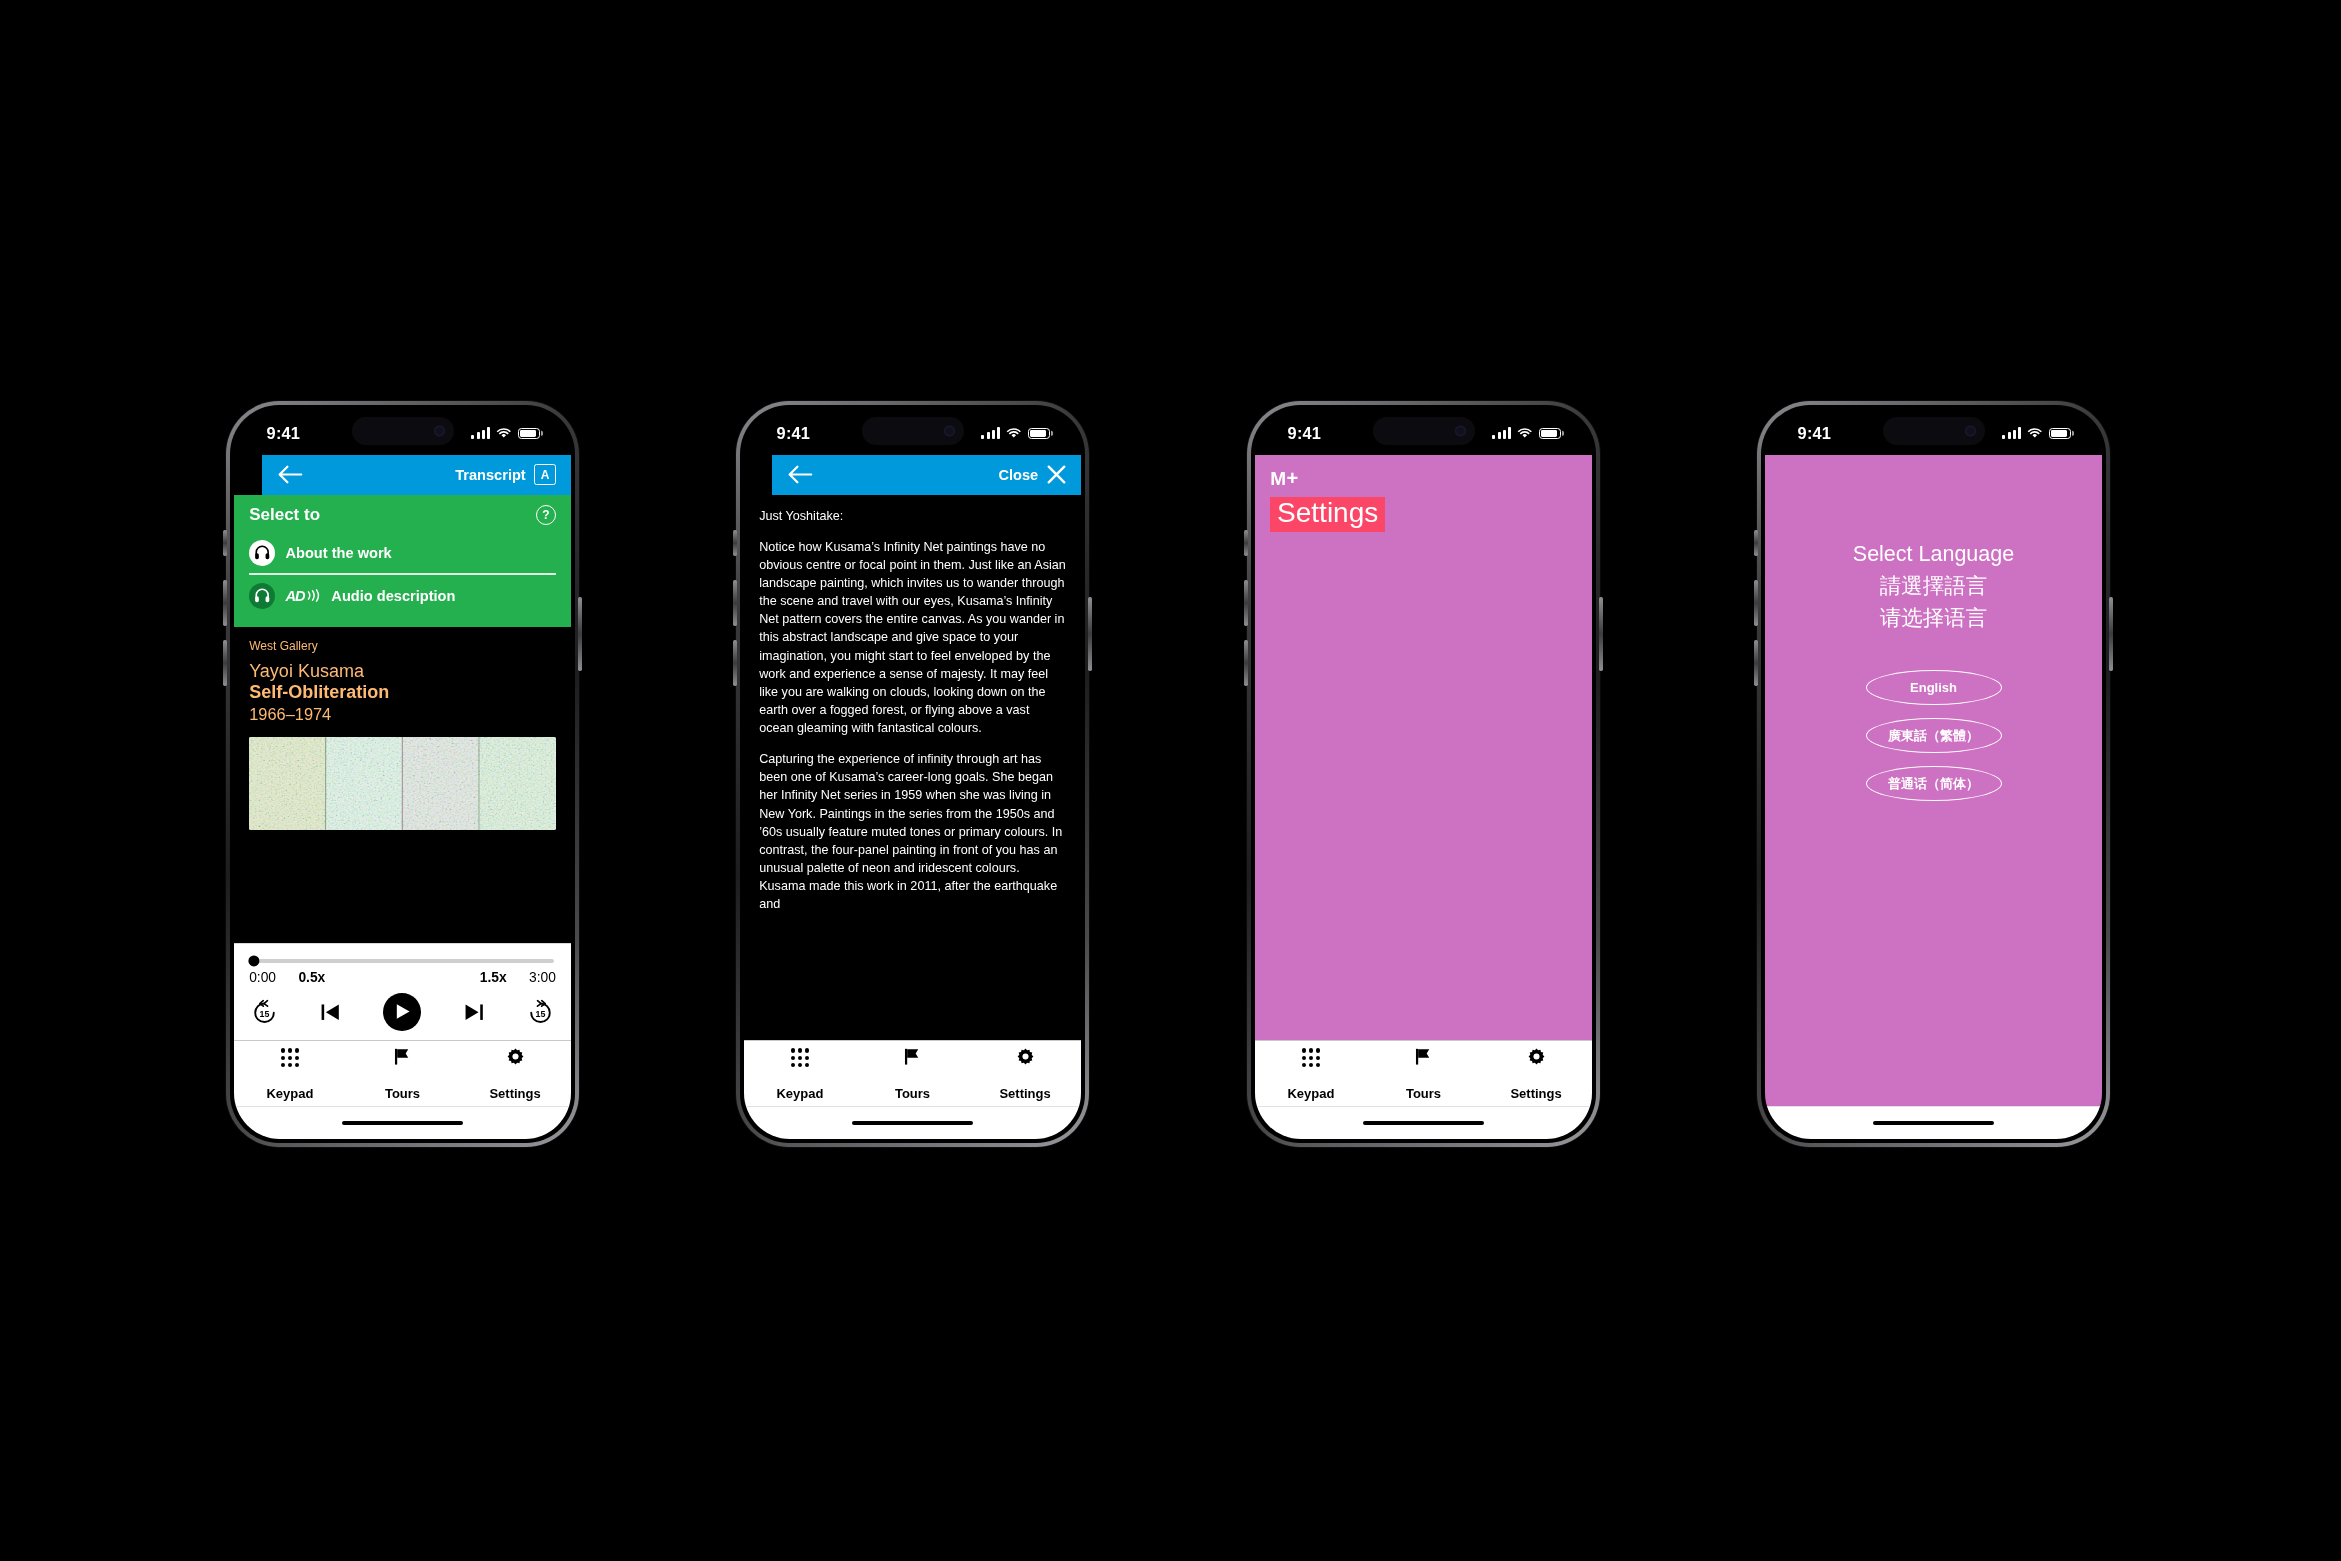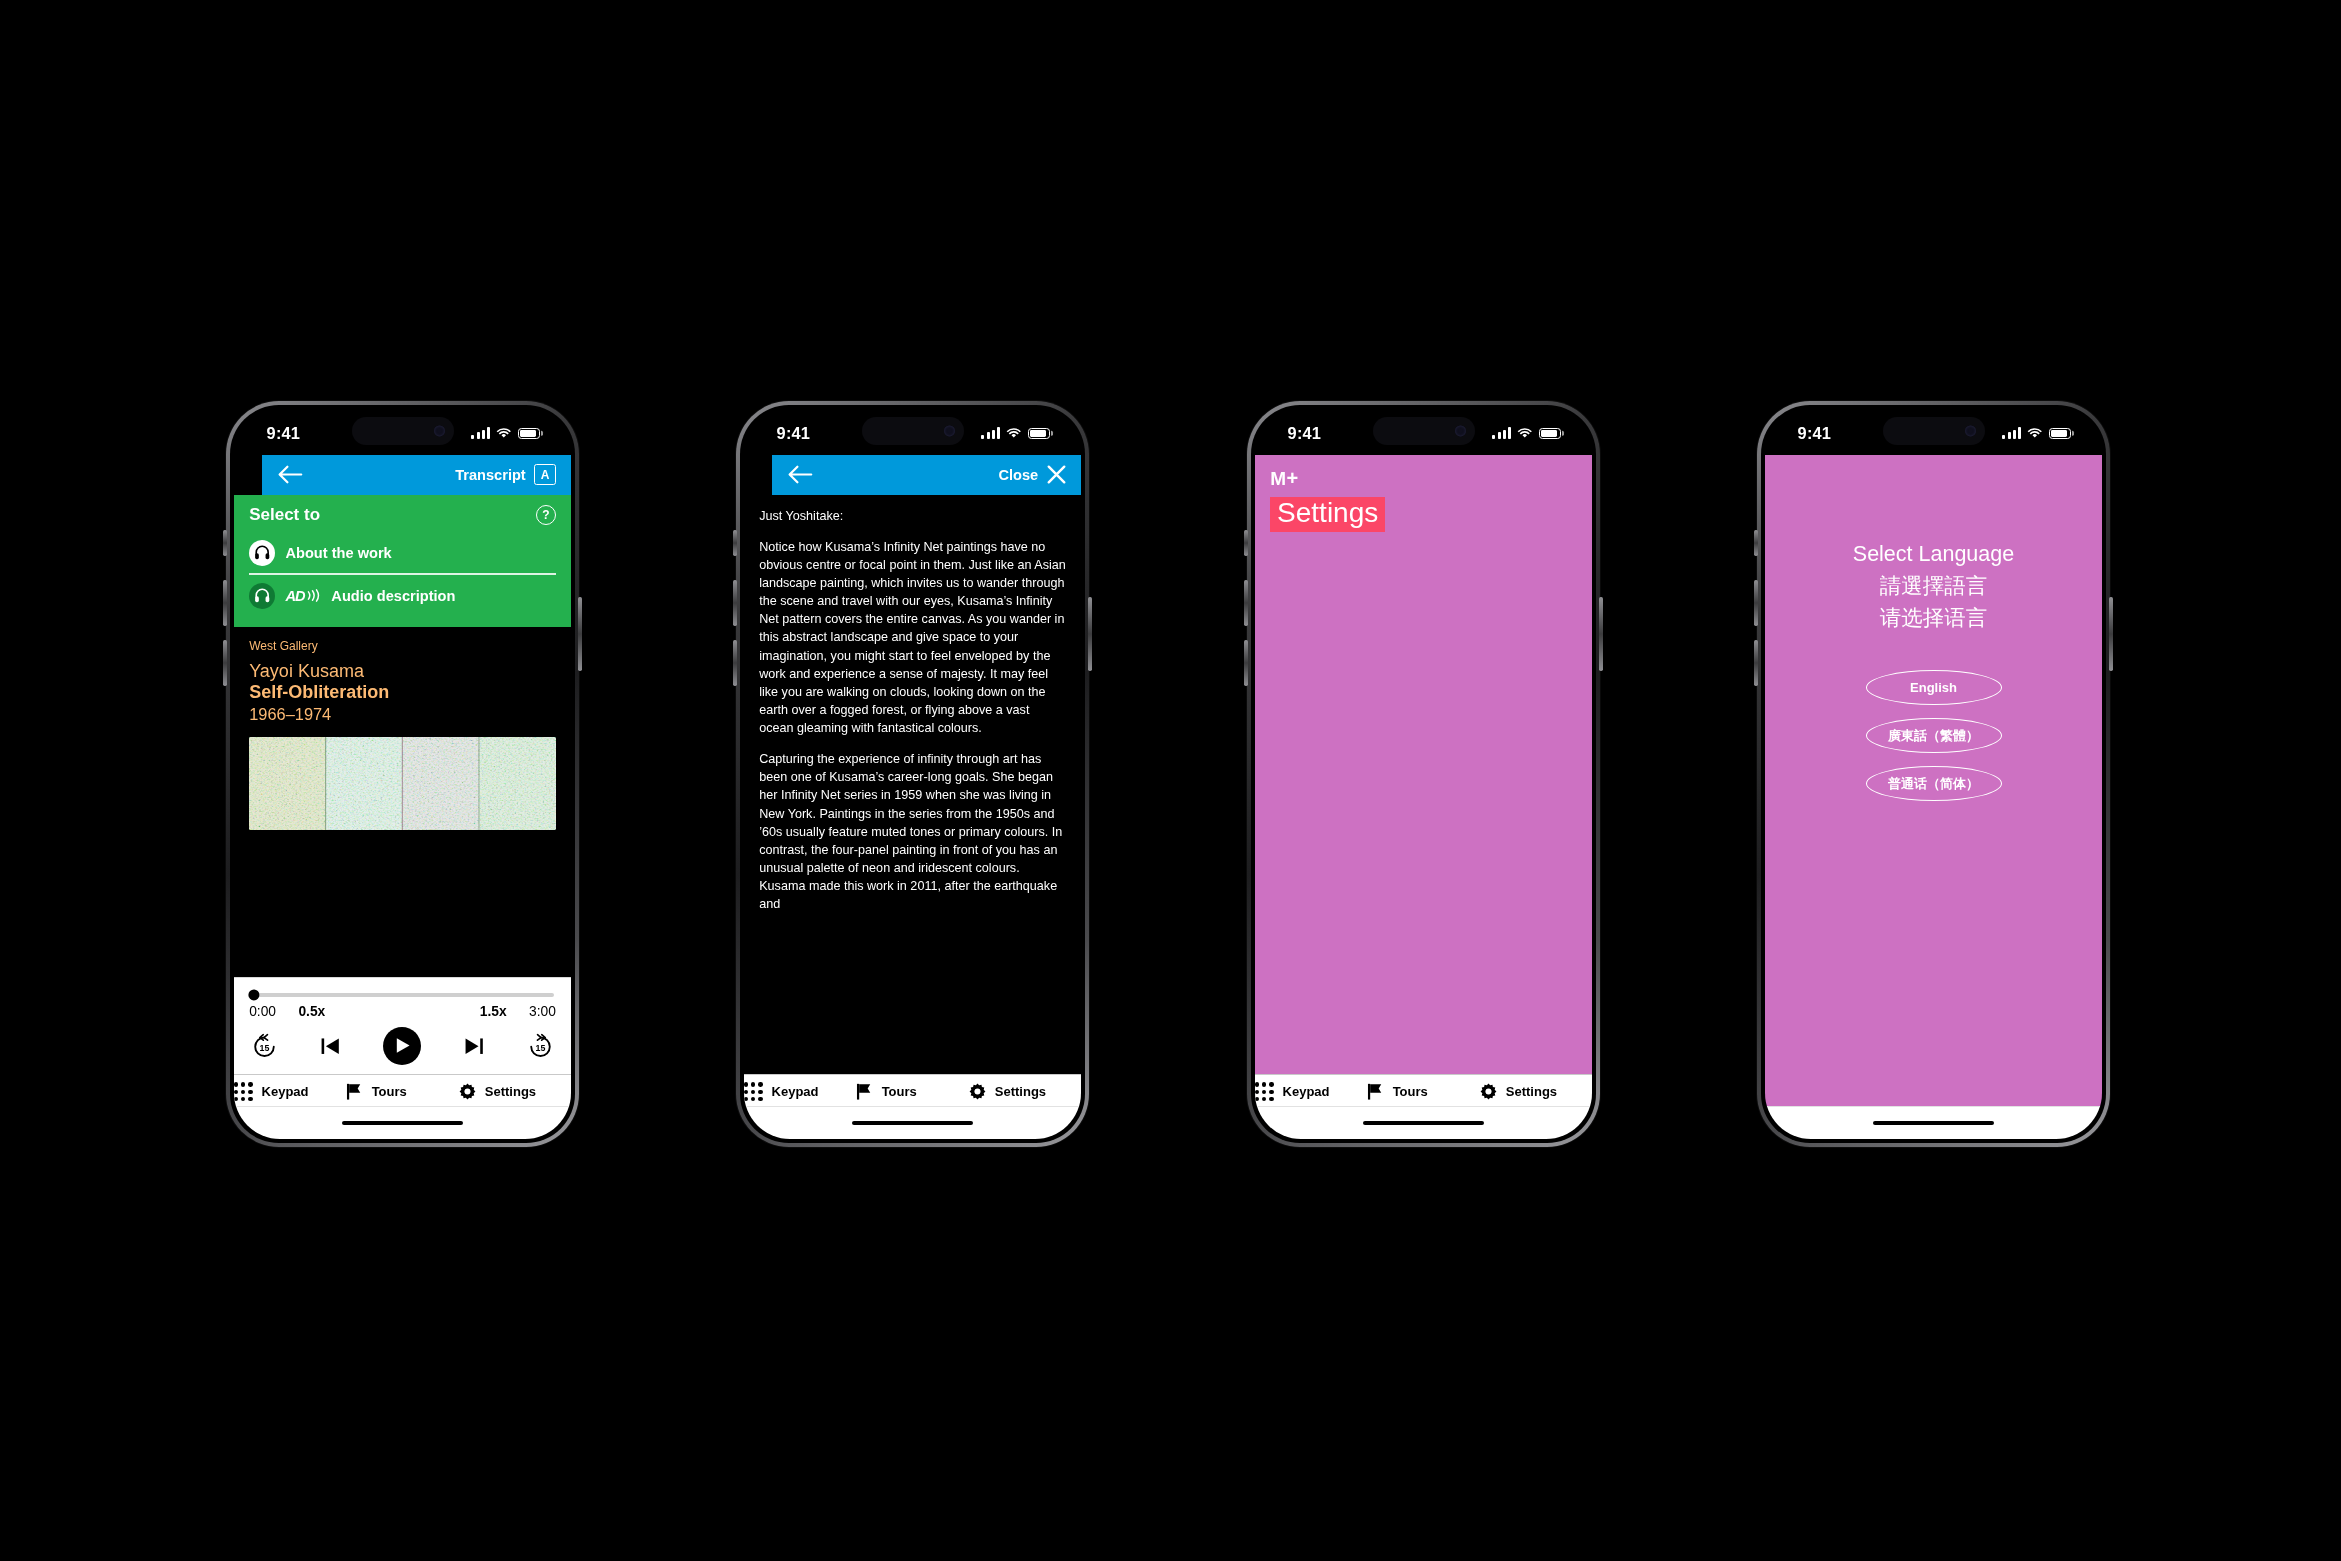--- a/index.html
+++ b/index.html
@@ -229,22 +229,23 @@
   
   .tabbar {
     flex: 0 0 auto;
     background: #fff;
     border-top: 0.9px solid #c9c9c9;
     display: flex;
     padding: 7.7px 0 5.2px;
   }
   .tab {
     flex: 1;
-    display: flex; flex-direction: row; align-items: center; gap: 9px;
+    display: flex; flex-direction: column; align-items: center; gap: 19px;
     color: #000;
+    justify-content: space-between;
   }
   .tab-label { font-size: 13px; font-weight: bold; }
   .home-area {
     flex: 0 0 auto;
     background: #fff;
     border-top: 0.9px solid #e2e2e2;
     height: 33px;
     display: flex; align-items: center; justify-content: center;
   }
   .home-bar {

